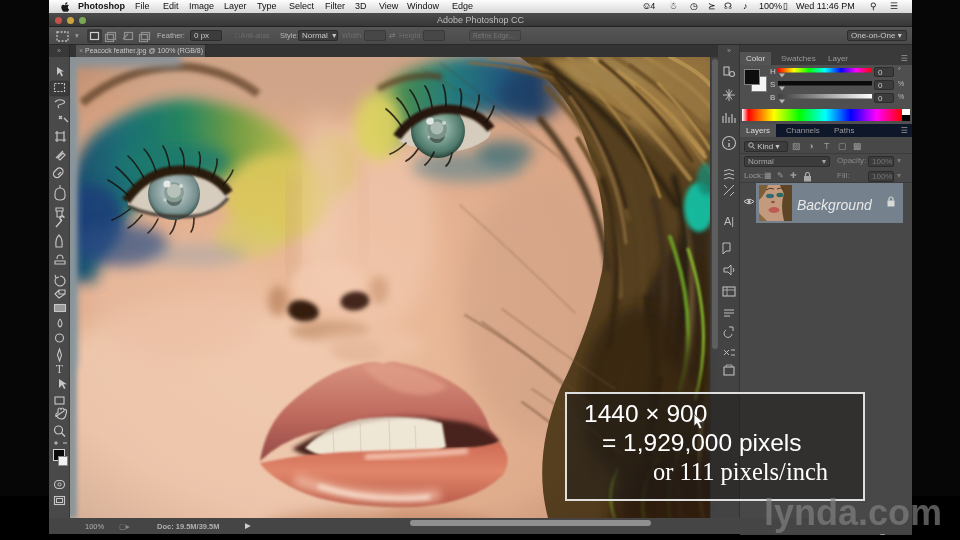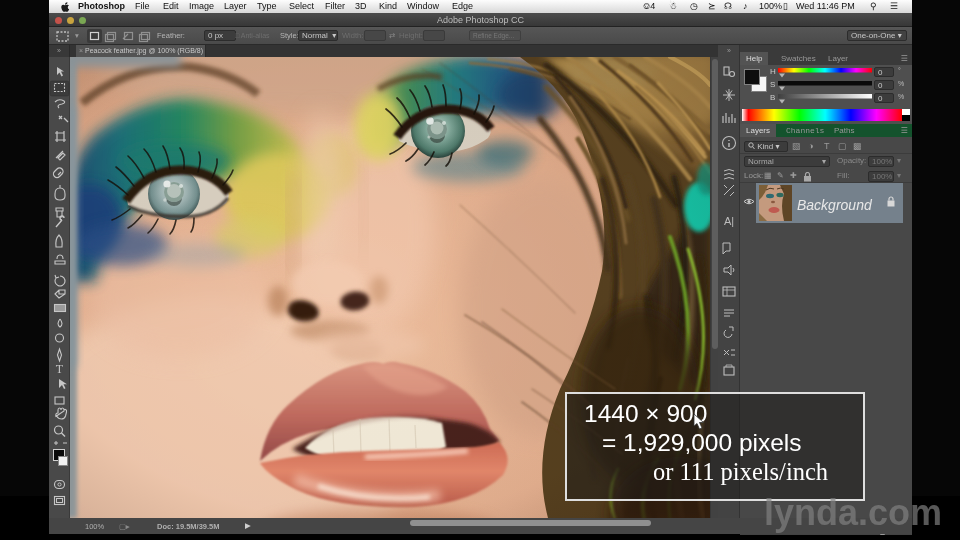--- a/index.html
+++ b/index.html
@@ -55,21 +55,21 @@
       </svg>
  <span style="left:29px;font-weight:bold">Photoshop</span>
  <span style="left:86px">File</span>
  <span style="left:114px">Edit</span>
  <span style="left:140px">Image</span>
  <span style="left:175px">Layer</span>
  <span style="left:208px">Type</span>
  <span style="left:240px">Select</span>
  <span style="left:276px">Filter</span>
  <span style="left:306px">3D</span>
- <span style="left:330px">Kind</span>
+ <span style="left:330px">View</span>
  <span style="left:358px">Window</span>
  <span style="left:403px">Edge</span>
  <span style="left:594px">⎊4</span>
  <span style="left:620px">☃</span>
  <span style="left:641px">◷</span>
  <span style="left:659px">⪰</span>
  <span style="left:675px">☊</span>
  <span style="left:694px">♪</span>
  <span style="left:710px">100%</span>
  <span style="left:734px">▯</span>
@@ -93,21 +93,21 @@
   <rect x="0" y="0" width="15" height="14" rx="2" fill="#3a3a3a"></rect>
   <rect x="3.5" y="3.5" width="8" height="7" fill="none" stroke="#cfcfcf" stroke-width="1.2"></rect>
   <rect x="20.5" y="3.5" width="8" height="7" fill="none" stroke="#909090" stroke-width="1.2"></rect>
   <rect x="18.5" y="5.5" width="8" height="7" fill="none" stroke="#909090" stroke-width="1.2"></rect>
   <rect x="37.5" y="3.5" width="8" height="7" fill="none" stroke="#909090" stroke-width="1.2"></rect>
   <path d="M36 10 l5 -5" stroke="#909090" stroke-width="1.2"></path>
   <rect x="54.5" y="3.5" width="8" height="7" fill="none" stroke="#909090" stroke-width="1.2"></rect>
   <rect x="52.5" y="5.5" width="8" height="7" fill="none" stroke="#909090" stroke-width="1.2"></rect>
  </svg>
  <span class="lbl" style="left:108px">Feather:</span>
- <div class="inbox" style="left:155px;width:32px;">0 px</div>
+ <div class="inbox" style="left:141px;width:32px;">0 px</div>
  <span class="lbl dim" style="left:186px;font-size:7px">□ Anti-alias</span>
  <span class="lbl" style="left:231px">Style:</span>
  <div class="inbox" style="left:249px;width:40px;">Normal&nbsp;&nbsp;▾</div>
  <span class="lbl dim" style="left:293px">Width:</span>
  <div class="inbox" style="left:315px;width:22px;background:#474747;border-color:#3a3a3a;"></div>
  <span class="lbl" style="left:340px;color:#888">⇄</span>
  <span class="lbl dim" style="left:350px">Height:</span>
  <div class="inbox" style="left:374px;width:22px;background:#474747;border-color:#3a3a3a;"></div>
  <div class="inbox dim" style="left:420px;width:52px;background:#4e4e4e;border-color:#3f3f3f;color:#777;font-size:6.5px;line-height:10px;white-space:nowrap;overflow:hidden;">Refine Edge...</div>
  <div class="inbox" style="left:798px;width:60px;background:#424242;">One-on-One ▾</div>
@@ -423,21 +423,21 @@
   <path d="M6 305 l5 5 m0 -5 l-5 5 m7 -5 l4 0 m-4 5 l4 0" stroke-width="1"></path>
   <rect x="6" y="322" width="10" height="8"></rect>
           <path d="M8 322 l0 -2 6 0 0 2" stroke-width="0.8"></path>
  </g>
 </svg>
 </div>
 
 <div class="abs" id="panels">
 <div class="abs" style="left:0;top:0;width:172px;height:7px;background:#3a3a3a;"></div>
 <div class="abs" style="left:0;top:7px;width:172px;height:13px;background:#3a3a3a;">
- <div class="ptab on" style="left:0;">Help</div>
+ <div class="ptab on" style="left:0;">Color</div>
  <div class="ptab" style="left:35px;">Swatches</div>
  <div class="ptab" style="left:82px;">Layer</div>
  <div class="abs" style="right:4px;top:2px;color:#999;font-size:8px;">☰</div>
 </div>
 <div class="abs" style="left:0;top:20px;width:172px;height:59px;background:#4f4f4f;">
  <div class="abs" style="left:4px;top:4px;width:16px;height:16px;background:#0d0d0d;border:1px solid #808080;z-index:2;"></div>
  <div class="abs" style="left:11px;top:11px;width:16px;height:16px;background:#f5f5f5;border:1px solid #808080;"></div>
  <div class="abs" style="left:30px;top:2px;color:#ccc;font-size:8px;">H</div>
  <div class="abs" style="left:30px;top:15px;color:#ccc;font-size:8px;">S</div>
  <div class="abs" style="left:30px;top:28px;color:#ccc;font-size:8px;">B</div>
@@ -482,23 +482,23 @@
    <stop offset="0.84" stop-color="#f0f"></stop>
               <stop offset="1" stop-color="#f00"></stop>
             </linearGradient>
           </defs>
   <rect width="160" height="12" fill="url(#spec)"></rect>
   <rect x="160" y="0" width="8" height="6" fill="#fff"></rect>
           <rect x="160" y="6" width="8" height="6" fill="#000"></rect>
  </svg>
 </div>
 
-<div class="abs" style="left:0;top:79px;width:172px;height:13px;background:#14532d;padding-left:27px;">
+<div class="abs" style="left:0;top:79px;width:172px;height:13px;background:#0f172a;padding-left:27px;">
  <div class="ptab on" style="left:0;">Layers</div>
- <div class="ptab" style="left:40px;font-family:Liberation Mono, monospace;">Channels</div>
+ <div class="ptab" style="left:40px;">Channels</div>
  <div class="ptab" style="left:88px;">Paths</div>
  <div class="abs" style="right:4px;top:2px;color:#999;font-size:8px;">☰</div>
 </div>
 <div class="abs" style="left:0;top:92px;width:172px;height:381px;background:#484848;">
 
  <div class="inbox" style="left:4px;top:4px;width:44px;"><svg style="vertical-align:-1px" width="7" height="8" viewBox="0 0 7 8">
             <circle cx="3" cy="3" r="2.2" fill="none" stroke="#bbb" stroke-width="1"></circle>
             <path d="M4.6 4.6 L6.5 7" stroke="#bbb" stroke-width="1"></path>
           </svg> Kind ▾</div>
  <span class="abs" style="left:52px;top:4px;color:#9a9a9a;font-size:9px;">▧</span>

